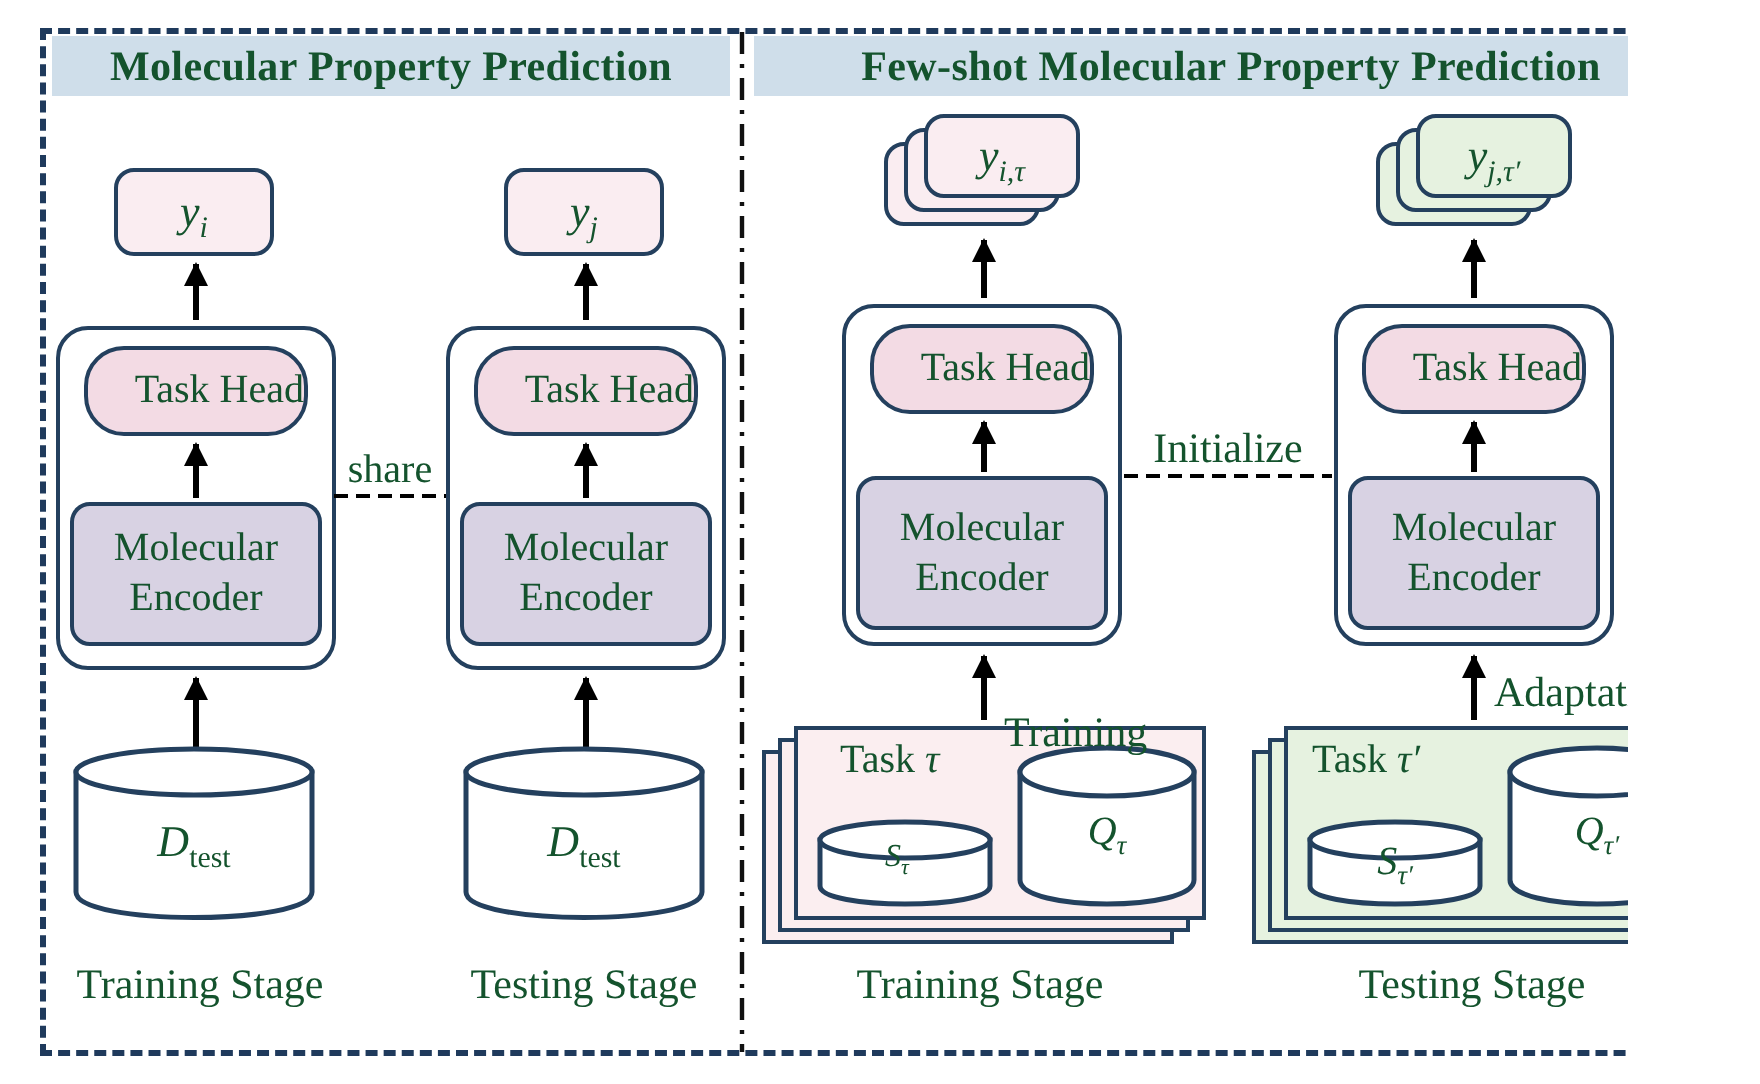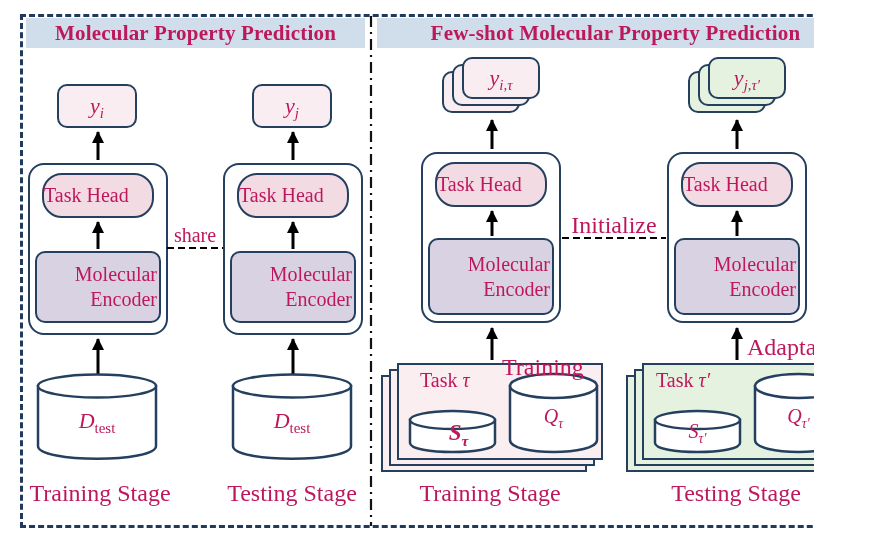--- a/index.html
+++ b/index.html
@@ -1,54 +1,54 @@
 <!DOCTYPE html>
 <html><head>
 <meta charset="utf-8">
 <style>
   html,body{margin:0;padding:0;background:#ffffff;}
   #canvas{
     position:relative;width:814px;height:542px;background:#ffffff;
-    font-family:"Liberation Serif","DejaVu Serif",serif;color:#be185d;
+    font-family:"Liberation Serif","DejaVu Serif",serif;color:#14532d;
     overflow:hidden;
   }
   .abs{position:absolute;box-sizing:border-box;}
   .outer-border{
     left:20px;top:14px;width:838px;height:514px;
     border:3.5px dashed #1f3a5c;background:transparent;
   }
   .hdr{
     background:#cfdeea;display:flex;align-items:center;justify-content:center;
     font-weight:bold;font-size:21px;letter-spacing:.2px;
   }
   .hdr-left{left:26px;top:18px;width:339px;height:30px;}
   .hdr-right{left:377px;top:18px;width:477px;height:30px;}
   .cont{
     background:#ffffff;border:2.5px solid #24405e;border-radius:16px;
   }
   .thead{
     background:#f3dbe4;border:2.5px solid #24405e;border-radius:20px;
-    display:flex;align-items:center;justify-content:flex-start;font-size:20px;
+    display:flex;align-items:center;justify-content:flex-end;font-size:20px;
   }
   .enc{
     background:#d8d2e3;border:2.5px solid #24405e;border-radius:10px;
-    display:flex;align-items:center;justify-content:center;text-align:right;
+    display:flex;align-items:center;justify-content:center;text-align:center;
     font-size:20px;line-height:1.25;padding:2px;
   }
   .ybox{
     background:#faedf1;border:2.5px solid #24405e;border-radius:10px;
     display:flex;align-items:center;justify-content:center;
     font-style:italic;font-size:22px;
   }
   .ybox.green{background:#e6f2e0;}
   .ylayer{background:#faedf1;border:2.5px solid #24405e;border-radius:10px;}
   .ylayer.green{background:#e6f2e0;}
   .tcard{border:2.5px solid #24405e;background:#fbeef0;}
   .tcard.green{background:#e6f2e0;}
-  .lbl{font-size:24px;white-space:nowrap;}
+  .lbl{font-size:21px;white-space:nowrap;}
   .lbl.center{text-align:center;}
   .math{font-style:italic;}
   sub{font-size:0.68em;line-height:0;}
   sub.roman{font-style:normal;}
   sub.ital{font-style:italic;}
   svg.overlay{left:0;top:0;pointer-events:none;}
   .toplayer{z-index:5;}
 </style>
 </head>
 <body>
@@ -190,21 +190,21 @@
   <div class="abs lbl toplayer" style="left:656px;top:369px;font-size:20px;font-family:Liberation Serif, serif;">
     <span>Task</span>&nbsp;<span class="math">τ′</span>
   </div>
 
   <div class="abs lbl toplayer center" style="left:37px;top:408px;width:120px;font-size:22px;">
     <span class="math">D</span><sub class="roman">test</sub>
   </div>
   <div class="abs lbl toplayer center" style="left:232px;top:408px;width:120px;font-size:22px;">
     <span class="math">D</span><sub class="roman">test</sub>
   </div>
-  <div class="abs lbl toplayer center" style="left:416px;top:420px;width:85px;font-size:23px;font-weight:bold;">
+  <div class="abs lbl toplayer center" style="left:406px;top:420px;width:85px;font-size:16px;">
     <span class="math">S</span><sub class="ital">τ</sub>
   </div>
   <div class="abs lbl toplayer center" style="left:510px;top:405px;width:87px;font-size:20px;">
     <span class="math">Q</span><sub class="ital">τ</sub>
   </div>
   <div class="abs lbl toplayer center" style="left:655px;top:420px;width:85px;font-size:20px;">
     <span class="math">S</span><sub class="ital">τ′</sub>
   </div>
   <div class="abs lbl toplayer center" style="left:755px;top:405px;width:87px;font-size:20px;">
     <span class="math">Q</span><sub class="ital">τ′</sub>

